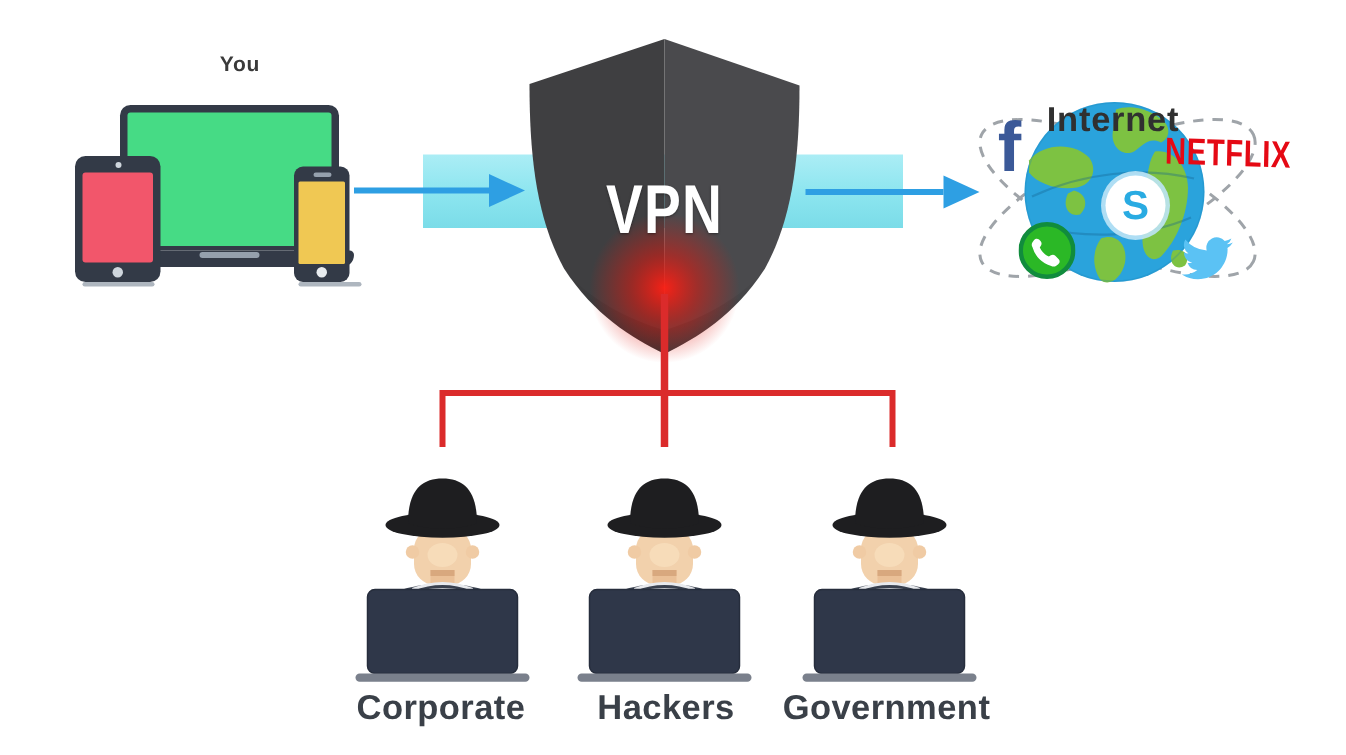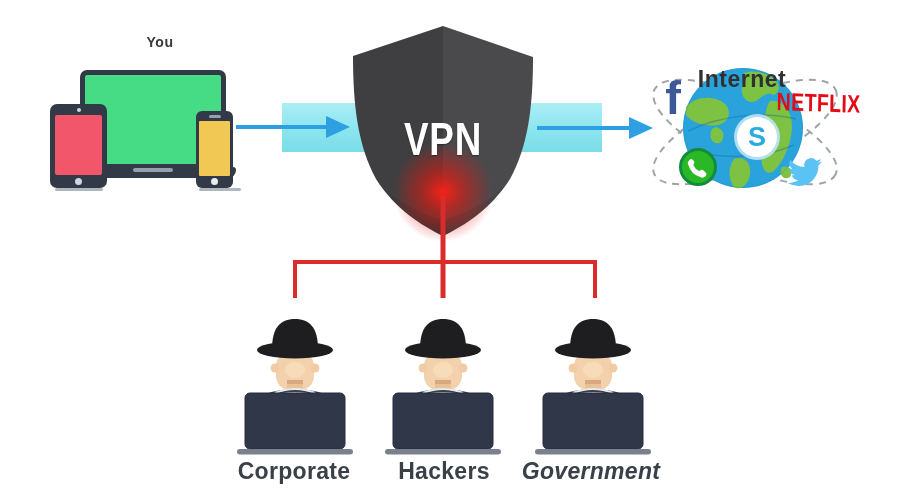--- a/index.html
+++ b/index.html
@@ -46,21 +46,21 @@
   .skype{left:737px;top:117px;width:40px;height:40px;border-radius:50%;background:#fff;z-index:4;
     box-shadow:0 0 0 3px rgba(190,228,246,.9);display:flex;align-items:center;justify-content:center;}
   .skype span{color:#29abe2;font-size:27px;font-weight:bold;}
   .whatsapp-svg{left:679px;top:148px;z-index:4;}
   .twitter-svg{left:786px;top:157px;z-index:4;}
 
   
   .hacker{width:120px;height:146px;z-index:2;}
   .hacker1{left:235px;top:312px;} .hacker2{left:383px;top:312px;} .hacker3{left:533px;top:312px;}
   .threat-label{top:458px;width:200px;font-size:23px;color:#3a4048;letter-spacing:.3px;}
-  .threat1{left:194px;} .threat2{left:344px;text-align:center;} .threat3{left:491px;font-style:italic;}
+  .threat1{left:194px;} .threat2{left:344px;text-align:center;} .threat3{left:491px;}
 </style>
 </head>
 <body>
 
 <div class="stage">
 
   <div class="abs lbl you-label">You</div>
 
   <div class="abs laptop-screen">
     <div class="laptop-display"></div>

